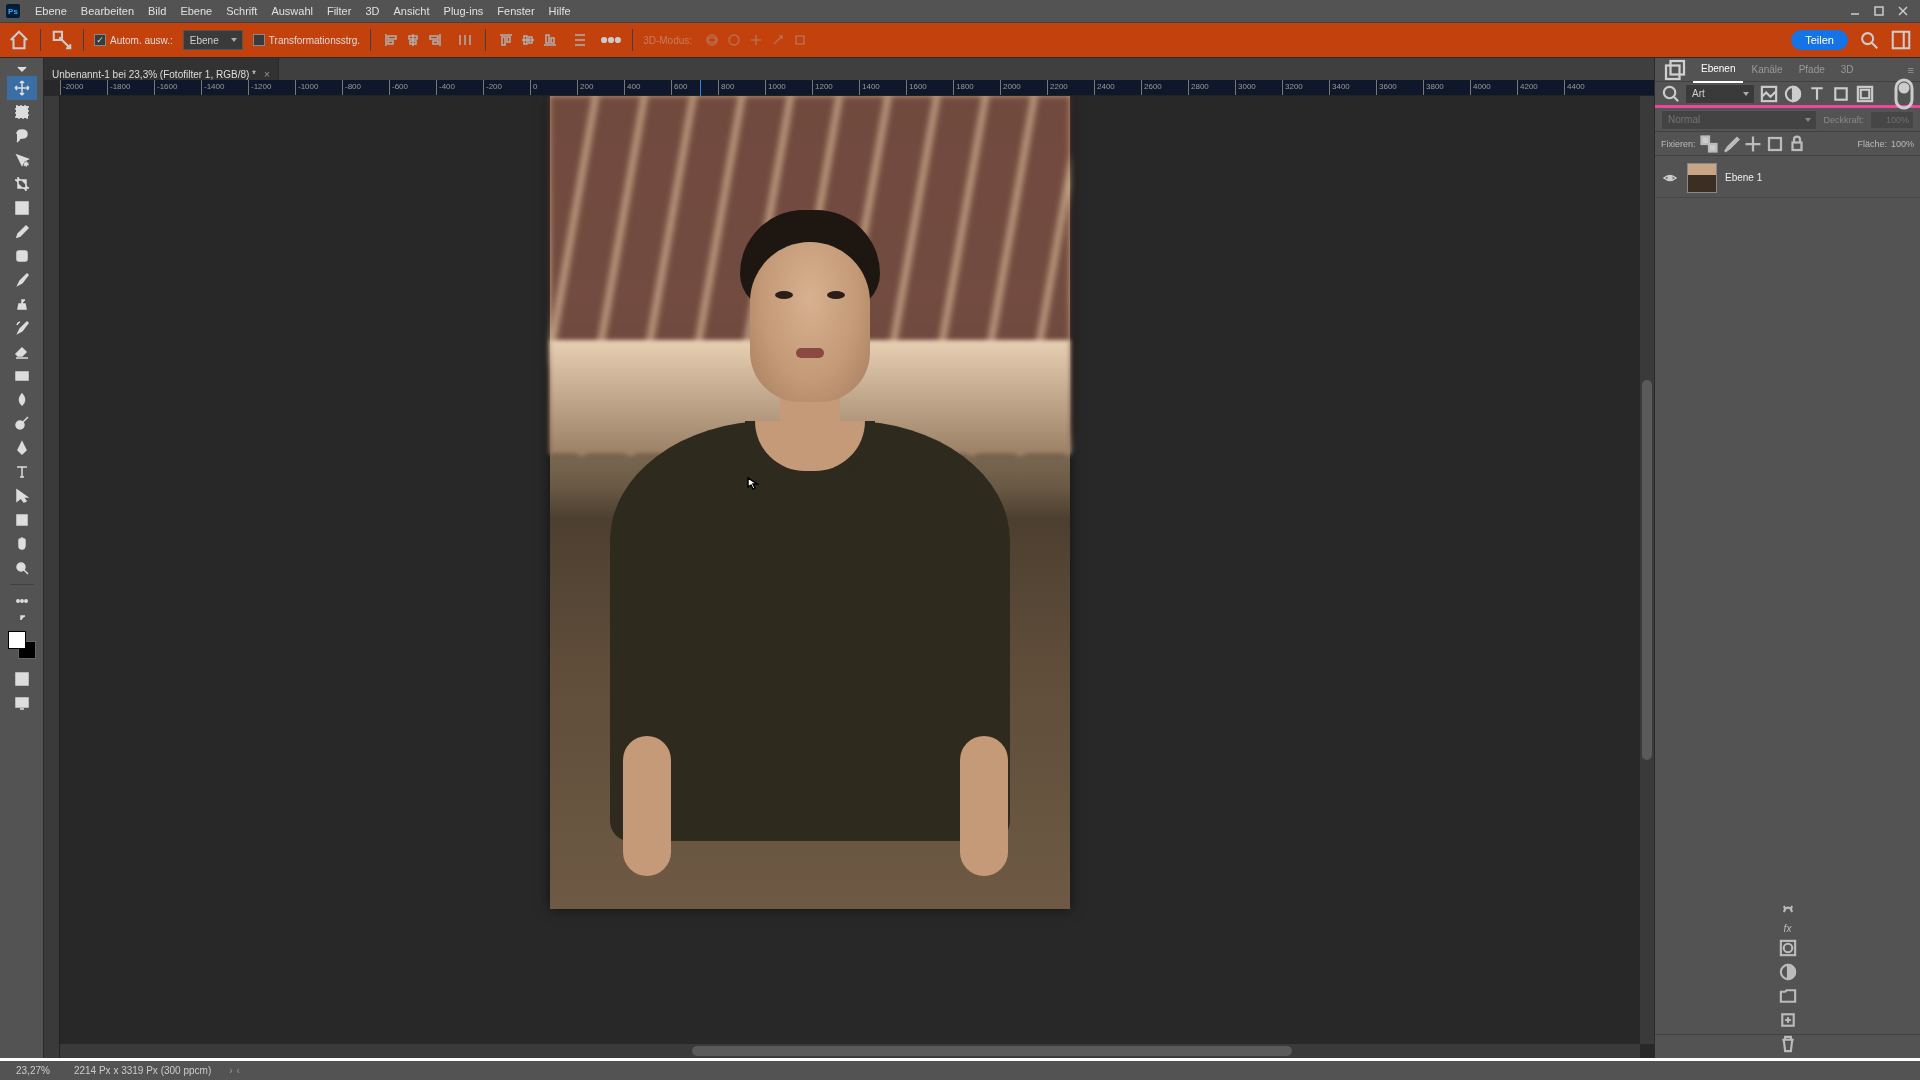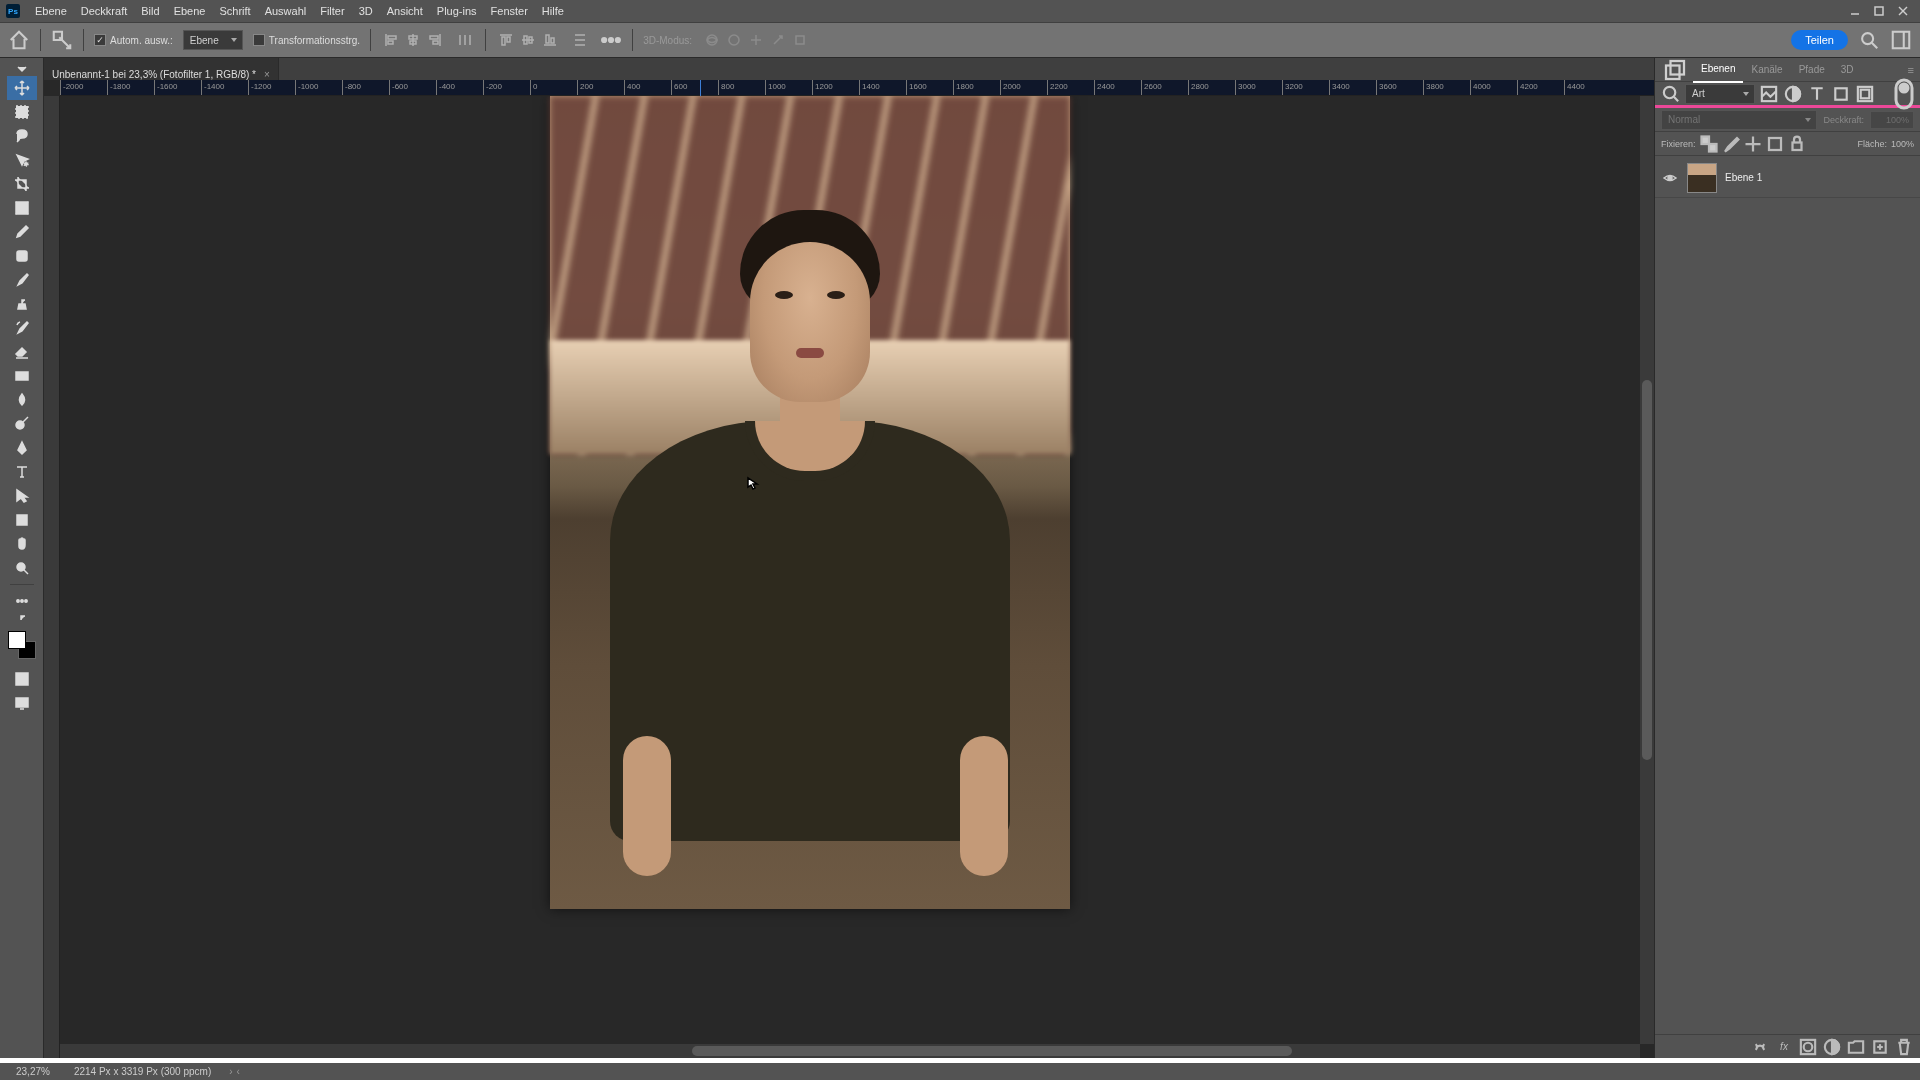--- a/index.html
+++ b/index.html
@@ -7,21 +7,21 @@
 
 
 .menubar { position: absolute; top: 0; left: 0; right: 0; height: 22px; background: #535353; display: flex; align-items: center; padding: 0 6px; }
 .menubar .ps-icon { width: 14px; height: 14px; background: #001e36; border-radius: 2px; display: flex; align-items: center; justify-content: center; color:#31a8ff; font-weight:bold; font-size:8px; margin-right:8px;}
 .menubar .menu-item { padding: 0 7px; line-height: 22px; color: #e0e0e0; }
 .menubar .spacer { flex: 1; }
 .winbtn { width: 22px; height: 18px; display: flex; align-items:center; justify-content:center; color:#ccc; margin-left:2px;}
 .winbtn svg { width:10px; height:10px; }
 
 
-.optbar { position: absolute; top: 22px; left: 0; right: 0; height: 36px; background: #737373; border-top:1px solid #404040; border-bottom:1px solid #2a2a2a; display:flex; align-items:center; padding:0 8px; gap:10px;}
+.optbar { position: absolute; top: 22px; left: 0; right: 0; height: 36px; background: #c2410c; border-top:1px solid #404040; border-bottom:1px solid #2a2a2a; display:flex; align-items:center; padding:0 8px; gap:10px;}
 .optbar .iconbtn { width:22px; height:22px; display:flex; align-items:center; justify-content:center; color:#ccc;}
 .optbar .sep { width:1px; height:22px; background:#404040;}
 .chkwrap { display:flex; align-items:center; gap:4px; font-size:10px; color:#ddd;}
 .chkbox { width:12px; height:12px; border:1px solid #888; background:#3a3a3a; display:flex; align-items:center; justify-content:center;}
 .chkbox.checked::after{content:"✓"; font-size:9px; color:#ddd;}
 .dd { height:20px; background:#3a3a3a; border:1px solid #555; padding:0 18px 0 6px; display:flex; align-items:center; font-size:10px; position:relative; min-width:60px;}
 .dd::after{content:""; position:absolute; right:5px; top:7px; border-left:3px solid transparent; border-right:3px solid transparent; border-top:4px solid #aaa;}
 .align-grp{display:flex; gap:2px;}
 .align-btn{width:20px;height:20px;display:flex;align-items:center;justify-content:center;border:1px solid transparent;}
 .align-btn svg{width:14px;height:14px;stroke:#b0b0b0;fill:none;stroke-width:1.5;}
@@ -71,25 +71,25 @@
 .blend-row .dd{flex:1;min-width:60px;opacity:.6;}
 .blend-row .pct{width:44px;height:18px;background:#3a3a3a;border:1px solid #555;font-size:9px;display:flex;align-items:center;justify-content:flex-end;padding-right:4px;opacity:.5;}
 .lock-row{height:24px;display:flex;align-items:center;gap:4px;padding:0 6px;font-size:9px;color:#bbb;border-bottom:1px solid #404040;}
 .lock-row .lbtn{width:18px;height:18px;display:flex;align-items:center;justify-content:center;}
 .layers-list{flex:1;overflow:auto;padding-top:2px;}
 .layer{height:40px;display:flex;align-items:center;gap:8px;padding:0 6px;border-bottom:1px solid #474747;}
 .layer.selected{background:#3a5a8a;}
 .layer .vis{width:18px;display:flex;justify-content:center;color:#ccc;}
 .layer .thumb{width:30px;height:30px;border:1px solid #888;background:#888;flex-shrink:0;}
 .layer .name{font-size:10px;color:#eee;}
-.panel-footer{height:24px;border-top:1px solid #404040;display:flex;align-items:center;justify-content:flex-end;gap:4px;padding:4px 6px;}
+.panel-footer{height:24px;border-top:1px solid #404040;display:flex;align-items:center;justify-content:flex-end;gap:4px;padding:4px 6px;flex-direction:column;}
 .panel-footer .fbtn{width:20px;height:20px;display:flex;align-items:center;justify-content:center;color:#bbb;}
 
 
-.statusbar{position:absolute;bottom:0;left:0;right:0;height:22px;background:#535353;border-top:5px solid #ffffff;display:flex;align-items:center;padding:0 10px;gap:12px;font-size:10px;color:#ccc;}
+.statusbar{position:absolute;bottom:0;left:0;right:0;height:22px;background:#535353;border-top:3px solid #ffffff;display:flex;align-items:center;padding:0 10px;gap:12px;font-size:10px;color:#ccc;}
 .statusbar .sfield{padding:0 6px;}
 .statusbar .caret{color:#999;}
 
 
 .doc-img{background:linear-gradient(180deg,#b89274 0%,#c8a787 25%,#6a5a45 48%,#4d3f30 52%,#5f4d3a 70%,#6e5a44 100%);position:absolute;}
 .doc-img .building{position:absolute;top:0;left:0;right:0;height:44%;background:
   repeating-linear-gradient(100deg,#6a4239 0 42px,#c9a88a 42px 48px),
   linear-gradient(180deg,#b89276,#c9ab8d);filter:blur(3px);opacity:.9;}
 .doc-img .overhang{position:absolute;top:30%;left:0;right:0;height:14%;background:linear-gradient(180deg,#e8d0b4,#9b8165);filter:blur(2px);}
 .doc-img .head{position:absolute;top:18%;left:50%;transform:translateX(-50%);width:120px;height:160px;border-radius:60px 60px 50px 50px;background:radial-gradient(ellipse at 50% 35%,#d8b190 0%,#c49a78 55%,#a67d5e 100%);}
@@ -105,21 +105,21 @@
 
 
 svg{stroke:currentColor;fill:none;stroke-width:1.5;}
 </style>
 </head>
 <body>
 
 <div class="menubar">
   <div class="ps-icon">Ps</div>
   <div class="menu-item">Ebene</div>
-  <div class="menu-item">Deckkraft</div>
+  <div class="menu-item">Bearbeiten</div>
   <div class="menu-item">Bild</div>
   <div class="menu-item">Ebene</div>
   <div class="menu-item">Schrift</div>
   <div class="menu-item">Auswahl</div>
   <div class="menu-item">Filter</div>
   <div class="menu-item">3D</div>
   <div class="menu-item">Ansicht</div>
   <div class="menu-item">Plug-ins</div>
   <div class="menu-item">Fenster</div>
   <div class="menu-item">Hilfe</div>

